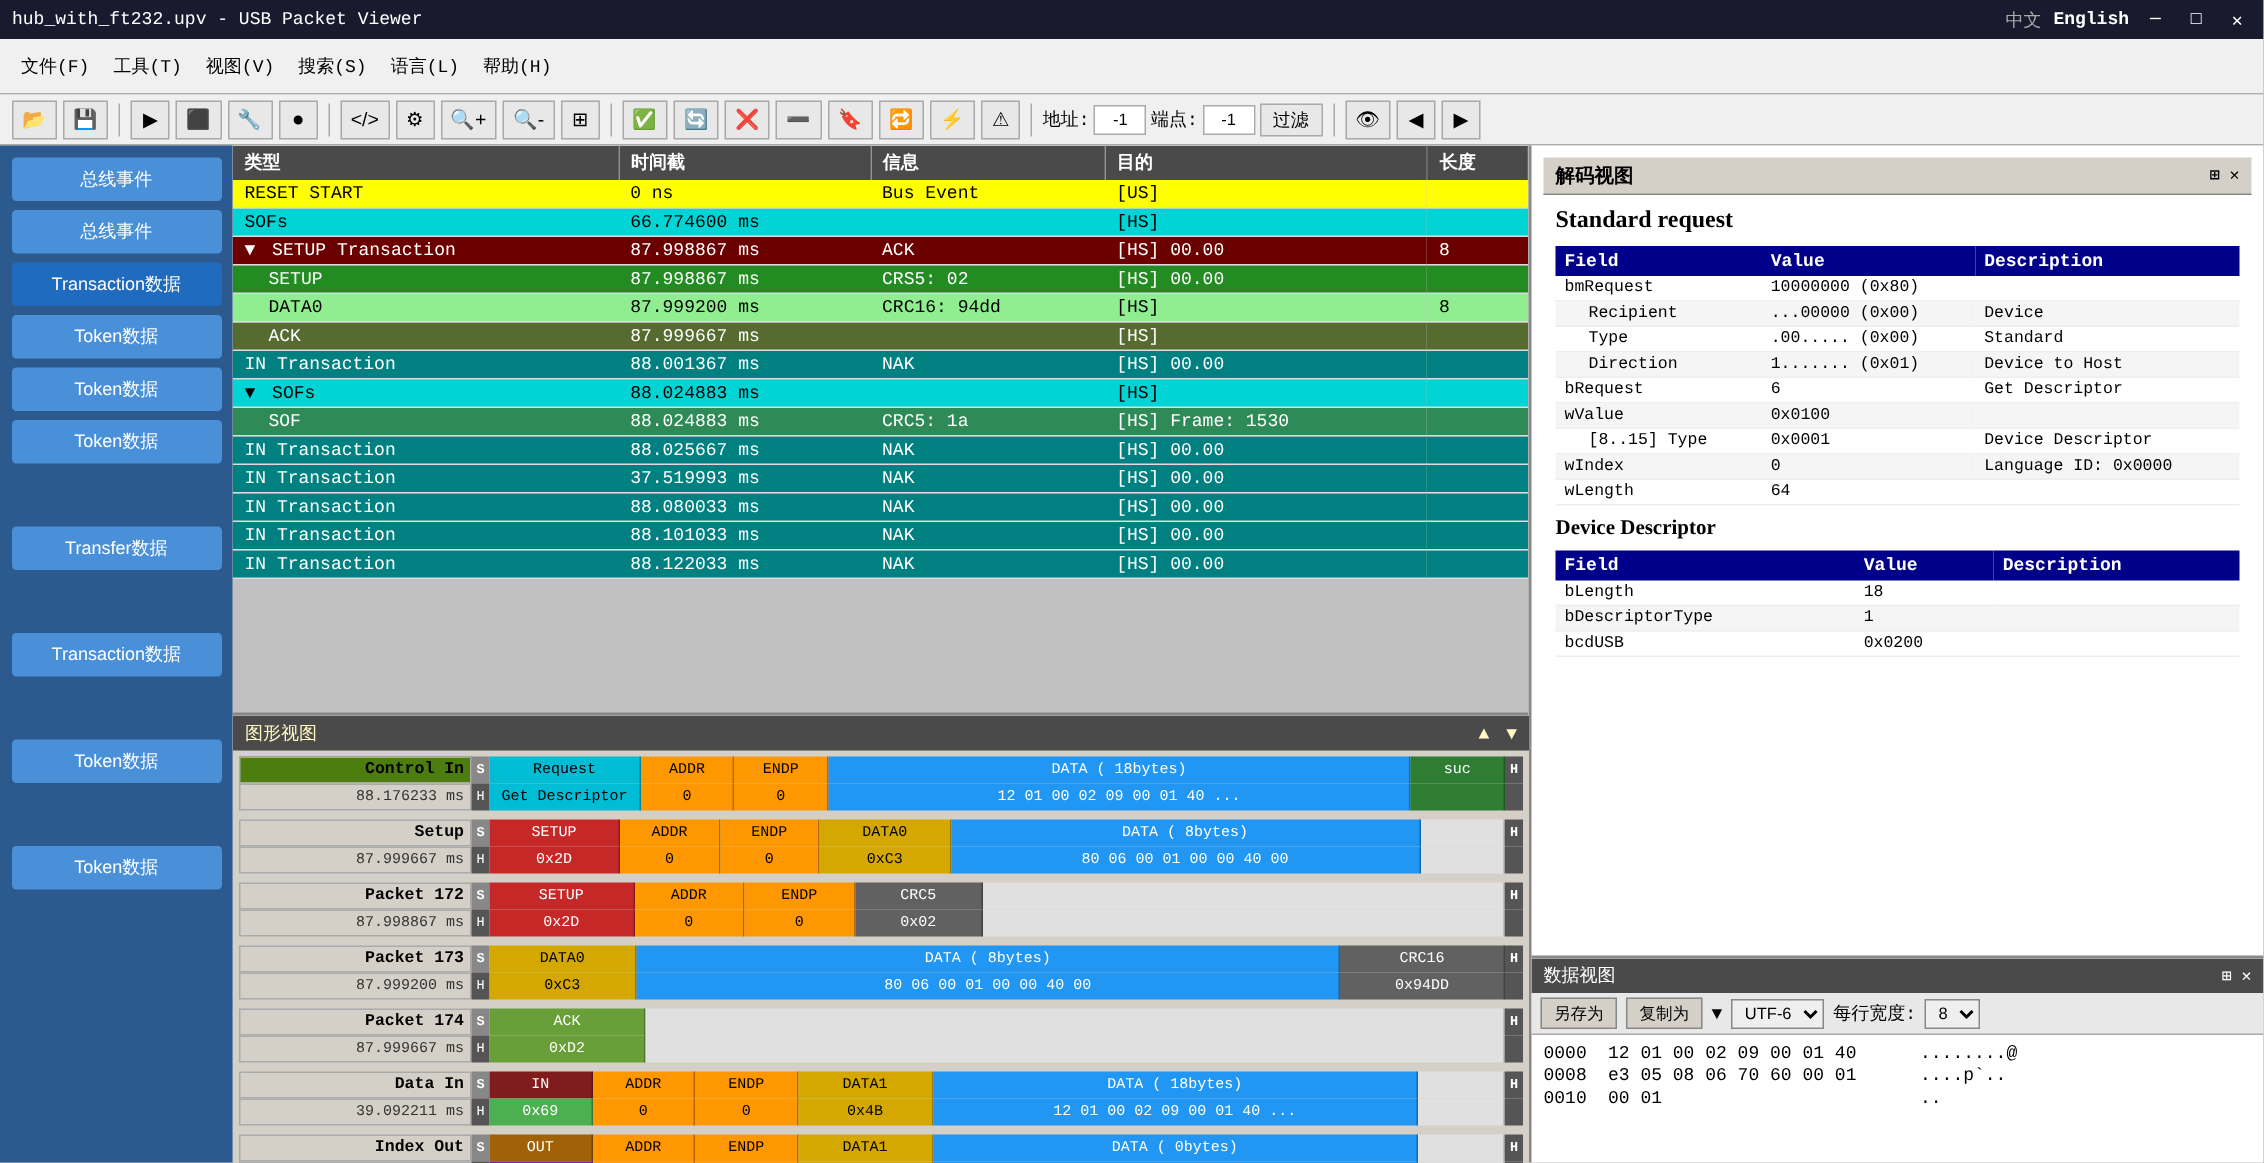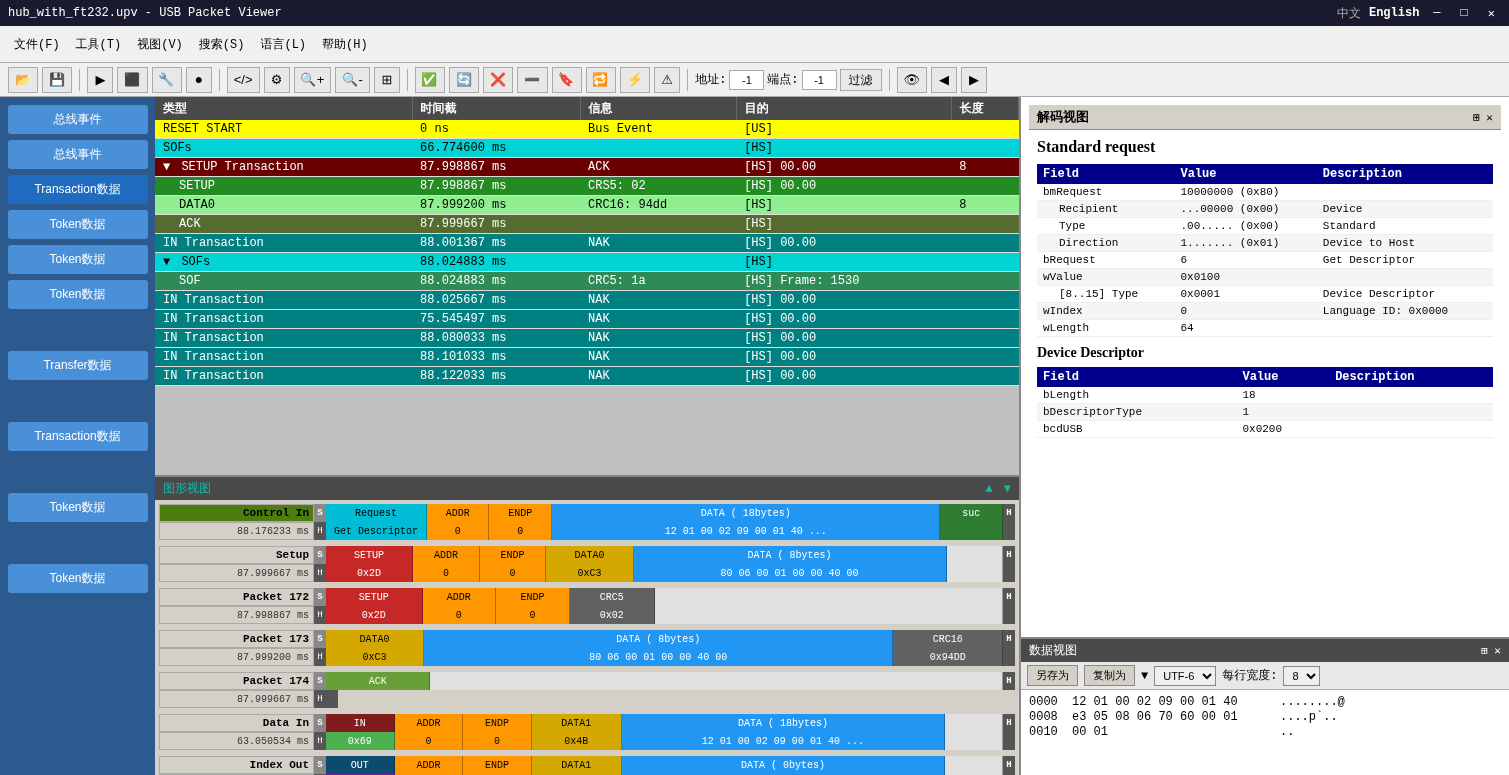--- a/index.html
+++ b/index.html
@@ -42,21 +42,21 @@
     
     
     .pkt-table { width: 100%; border-collapse: collapse; font-size: 12px; }
     .pkt-table th { background: #4a4a4a; color: white; padding: 3px 8px; text-align: left; position: sticky; top: 0; z-index: 10; font-size: 12px; border-right: 1px solid #666; }
     .pkt-table td { padding: 2px 8px; border-bottom: 1px solid #ddd; white-space: nowrap; }
     
     .expand-arrow { cursor: pointer; margin-right: 4px; }
     
     
     #graphic-view { flex: 1; overflow-y: auto; background: #d4d0c8; }
-    #graphic-header { background: #4a4a4a; color: #14b8a6; padding: 3px 8px; font-size: 12px; display: flex; align-items: center; justify-content: space-between; }
+    #graphic-header { background: #4a4a4a; color: #fef9c3; padding: 3px 8px; font-size: 12px; display: flex; align-items: center; justify-content: space-between; }
     #graphic-content { padding: 4px; display: flex; flex-direction: column; gap: 4px; }
     
     
     #right-panel { width: 490px; display: flex; flex-direction: column; border-left: 2px solid #888; background: white; }
     
     #decode-view { flex: 0 0 540px; overflow-y: auto; padding: 8px; }
     #decode-title { font-size: 16px; font-weight: bold; font-family: serif; margin-bottom: 8px; }
     .decode-table { width: 100%; border-collapse: collapse; font-size: 12px; }
     .decode-table th { background: #00008b; color: white; padding: 3px 6px; text-align: left; }
     .decode-table td { padding: 2px 6px; border-bottom: 1px solid #eee; font-family: 'Courier New', monospace; font-size: 11px; }
@@ -276,21 +276,21 @@
     <td>88.025667 ms</td>
     <td>NAK</td>
     <td>[HS] 00.00</td>
     <td></td>
   </tr>
             <tr style="background: rgb(0, 128, 128); color: rgb(255, 255, 255);">
     <td style="padding-left:8px;">
       
       IN Transaction
     </td>
-    <td>75.545497 ms</td>
+    <td>37.519993 ms</td>
     <td>NAK</td>
     <td>[HS] 00.00</td>
     <td></td>
   </tr>
             <tr style="background: rgb(0, 128, 128); color: rgb(255, 255, 255);">
     <td style="padding-left:8px;">
       
       IN Transaction
     </td>
     <td>88.080033 ms</td>
@@ -440,57 +440,61 @@
               <div style="width: 12px; background: rgb(136, 136, 136); color: white; display: flex; align-items: center; justify-content: center; font-size: 9px; font-weight: bold;">S</div>
               <div style="flex: 1 1 0%; display: flex;">
                 <div style="flex: 0.7 1 0%; background: rgb(104, 159, 56); color: rgb(255, 255, 255); display: flex; align-items: center; justify-content: center; font-size: 10px; border-right: 1px solid rgba(0, 0, 0, 0.3); padding: 1px 2px; overflow: hidden;">ACK</div>
                 <div style="flex: 4 1 0%; background: rgb(224, 224, 224); color: rgb(0, 0, 0); display: flex; align-items: center; justify-content: center; font-size: 10px; border-right: 1px solid rgba(0, 0, 0, 0.3); padding: 1px 2px; overflow: hidden;"></div>
               </div>
               <div style="width: 12px; background: rgb(85, 85, 85); color: white; display: flex; align-items: center; justify-content: center; font-size: 9px; font-weight: bold;">H</div>
             </div>
             <div style="display: flex; height: 18px; align-items: stretch;">
               <div style="width: 155px; min-width: 155px; display: flex; align-items: center; justify-content: flex-end; padding-right: 4px; font-size: 10px; background: rgb(212, 208, 200); border: 1px solid rgb(170, 170, 170); color: rgb(51, 51, 51);">87.999667 ms</div>
               <div style="width: 12px; background: rgb(85, 85, 85); color: white; display: flex; align-items: center; justify-content: center; font-size: 9px;">H</div>
+              <div style="flex: 1 1 0%; display: flex;">
+                <div style="flex: 0.7 1 0%; background: rgb(104, 159, 56); color: rgb(255, 255, 255); display: flex; align-items: center; justify-content: center; font-size: 10px; border-right: 1px solid rgba(0, 0, 0, 0.3); padding: 1px 2px; overflow: hidden;">0xD2</div>
+                <div style="flex: 4 1 0%; background: rgb(224, 224, 224); color: rgb(0, 0, 0); display: flex; align-items: center; justify-content: center; font-size: 10px; border-right: 1px solid rgba(0, 0, 0, 0.3); padding: 1px 2px; overflow: hidden;"></div>
+              </div>
               <div style="width: 12px; background: rgb(85, 85, 85); color: white; display: flex; align-items: center; justify-content: center; font-size: 9px;"></div>
             </div>
           </div>
           <div style="display: flex; flex-direction: column; margin-bottom: 2px;">
             <div style="display: flex; height: 18px; align-items: stretch;">
               <div style="width: 155px; min-width: 155px; display: flex; flex-direction: column; justify-content: center; align-items: flex-end; padding-right: 4px; font-size: 11px; font-weight: bold; background: rgb(212, 208, 200); border: 1px solid rgb(170, 170, 170);">Data In</div>
               <div style="width: 12px; background: rgb(136, 136, 136); color: white; display: flex; align-items: center; justify-content: center; font-size: 9px; font-weight: bold;">S</div>
               <div style="flex: 1 1 0%; display: flex;">
                 <div style="flex: 0.6 1 0%; background: #7f1d1d; color: rgb(255, 255, 255); display: flex; align-items: center; justify-content: center; font-size: 10px; border-right: 1px solid rgba(0, 0, 0, 0.3); padding: 1px 2px; overflow: hidden;">IN</div>
                 <div style="flex: 0.6 1 0%; background: rgb(255, 152, 0); color: rgb(0, 0, 0); display: flex; align-items: center; justify-content: center; font-size: 10px; border-right: 1px solid rgba(0, 0, 0, 0.3); padding: 1px 2px; overflow: hidden;">ADDR</div>
                 <div style="flex: 0.6 1 0%; background: rgb(255, 152, 0); color: rgb(0, 0, 0); display: flex; align-items: center; justify-content: center; font-size: 10px; border-right: 1px solid rgba(0, 0, 0, 0.3); padding: 1px 2px; overflow: hidden;">ENDP</div>
                 <div style="flex: 0.8 1 0%; background: rgb(212, 168, 0); color: rgb(0, 0, 0); display: flex; align-items: center; justify-content: center; font-size: 10px; border-right: 1px solid rgba(0, 0, 0, 0.3); padding: 1px 2px; overflow: hidden;">DATA1</div>
                 <div style="flex: 3 1 0%; background: rgb(33, 150, 243); color: rgb(255, 255, 255); display: flex; align-items: center; justify-content: center; font-size: 10px; border-right: 1px solid rgba(0, 0, 0, 0.3); padding: 1px 2px; overflow: hidden;">DATA ( 18bytes)</div>
                 <div style="flex: 0.5 1 0%; background: rgb(224, 224, 224); color: rgb(0, 0, 0); display: flex; align-items: center; justify-content: center; font-size: 10px; border-right: 1px solid rgba(0, 0, 0, 0.3); padding: 1px 2px; overflow: hidden;"></div>
               </div>
               <div style="width: 12px; background: rgb(85, 85, 85); color: white; display: flex; align-items: center; justify-content: center; font-size: 9px; font-weight: bold;">H</div>
             </div>
             <div style="display: flex; height: 18px; align-items: stretch;">
-              <div style="width: 155px; min-width: 155px; display: flex; align-items: center; justify-content: flex-end; padding-right: 4px; font-size: 10px; background: rgb(212, 208, 200); border: 1px solid rgb(170, 170, 170); color: rgb(51, 51, 51);">63.050534 ms</div>
+              <div style="width: 155px; min-width: 155px; display: flex; align-items: center; justify-content: flex-end; padding-right: 4px; font-size: 10px; background: rgb(212, 208, 200); border: 1px solid rgb(170, 170, 170); color: rgb(51, 51, 51);">39.092211 ms</div>
               <div style="width: 12px; background: rgb(85, 85, 85); color: white; display: flex; align-items: center; justify-content: center; font-size: 9px;">H</div>
               <div style="flex: 1 1 0%; display: flex;">
                 <div style="flex: 0.6 1 0%; background: rgb(76, 175, 80); color: rgb(255, 255, 255); display: flex; align-items: center; justify-content: center; font-size: 10px; border-right: 1px solid rgba(0, 0, 0, 0.3); padding: 1px 2px; overflow: hidden;">0x69</div>
                 <div style="flex: 0.6 1 0%; background: rgb(255, 152, 0); color: rgb(0, 0, 0); display: flex; align-items: center; justify-content: center; font-size: 10px; border-right: 1px solid rgba(0, 0, 0, 0.3); padding: 1px 2px; overflow: hidden;">0</div>
                 <div style="flex: 0.6 1 0%; background: rgb(255, 152, 0); color: rgb(0, 0, 0); display: flex; align-items: center; justify-content: center; font-size: 10px; border-right: 1px solid rgba(0, 0, 0, 0.3); padding: 1px 2px; overflow: hidden;">0</div>
                 <div style="flex: 0.8 1 0%; background: rgb(212, 168, 0); color: rgb(0, 0, 0); display: flex; align-items: center; justify-content: center; font-size: 10px; border-right: 1px solid rgba(0, 0, 0, 0.3); padding: 1px 2px; overflow: hidden;">0x4B</div>
                 <div style="flex: 3 1 0%; background: rgb(33, 150, 243); color: rgb(255, 255, 255); display: flex; align-items: center; justify-content: center; font-size: 10px; border-right: 1px solid rgba(0, 0, 0, 0.3); padding: 1px 2px; overflow: hidden;">12 01 00 02 09 00 01 40 ...</div>
                 <div style="flex: 0.5 1 0%; background: rgb(224, 224, 224); color: rgb(0, 0, 0); display: flex; align-items: center; justify-content: center; font-size: 10px; border-right: 1px solid rgba(0, 0, 0, 0.3); padding: 1px 2px; overflow: hidden;"></div>
               </div>
               <div style="width: 12px; background: rgb(85, 85, 85); color: white; display: flex; align-items: center; justify-content: center; font-size: 9px;"></div>
             </div>
           </div>
           <div style="display: flex; flex-direction: column; margin-bottom: 2px;">
             <div style="display: flex; height: 18px; align-items: stretch;">
               <div style="width: 155px; min-width: 155px; display: flex; flex-direction: column; justify-content: center; align-items: flex-end; padding-right: 4px; font-size: 11px; font-weight: bold; background: rgb(212, 208, 200); border: 1px solid rgb(170, 170, 170);">Index Out</div>
               <div style="width: 12px; background: rgb(136, 136, 136); color: white; display: flex; align-items: center; justify-content: center; font-size: 9px; font-weight: bold;">S</div>
               <div style="flex: 1 1 0%; display: flex;">
-                <div style="flex: 0.6 1 0%; background: #0c4a6e; color: rgb(255, 255, 255); display: flex; align-items: center; justify-content: center; font-size: 10px; border-right: 1px solid rgba(0, 0, 0, 0.3); padding: 1px 2px; overflow: hidden;">OUT</div>
+                <div style="flex: 0.6 1 0%; background: #a16207; color: rgb(255, 255, 255); display: flex; align-items: center; justify-content: center; font-size: 10px; border-right: 1px solid rgba(0, 0, 0, 0.3); padding: 1px 2px; overflow: hidden;">OUT</div>
                 <div style="flex: 0.6 1 0%; background: rgb(255, 152, 0); color: rgb(0, 0, 0); display: flex; align-items: center; justify-content: center; font-size: 10px; border-right: 1px solid rgba(0, 0, 0, 0.3); padding: 1px 2px; overflow: hidden;">ADDR</div>
                 <div style="flex: 0.6 1 0%; background: rgb(255, 152, 0); color: rgb(0, 0, 0); display: flex; align-items: center; justify-content: center; font-size: 10px; border-right: 1px solid rgba(0, 0, 0, 0.3); padding: 1px 2px; overflow: hidden;">ENDP</div>
                 <div style="flex: 0.8 1 0%; background: rgb(212, 168, 0); color: rgb(0, 0, 0); display: flex; align-items: center; justify-content: center; font-size: 10px; border-right: 1px solid rgba(0, 0, 0, 0.3); padding: 1px 2px; overflow: hidden;">DATA1</div>
                 <div style="flex: 3 1 0%; background: rgb(33, 150, 243); color: rgb(255, 255, 255); display: flex; align-items: center; justify-content: center; font-size: 10px; border-right: 1px solid rgba(0, 0, 0, 0.3); padding: 1px 2px; overflow: hidden;">DATA ( 0bytes)</div>
                 <div style="flex: 0.5 1 0%; background: rgb(224, 224, 224); color: rgb(0, 0, 0); display: flex; align-items: center; justify-content: center; font-size: 10px; border-right: 1px solid rgba(0, 0, 0, 0.3); padding: 1px 2px; overflow: hidden;"></div>
               </div>
               <div style="width: 12px; background: rgb(85, 85, 85); color: white; display: flex; align-items: center; justify-content: center; font-size: 9px; font-weight: bold;">H</div>
             </div>
             <div style="display: flex; height: 18px; align-items: stretch;">
               <div style="width: 155px; min-width: 155px; display: flex; align-items: center; justify-content: flex-end; padding-right: 4px; font-size: 10px; background: rgb(212, 208, 200); border: 1px solid rgb(170, 170, 170); color: rgb(51, 51, 51);">88.176233 ms</div>

